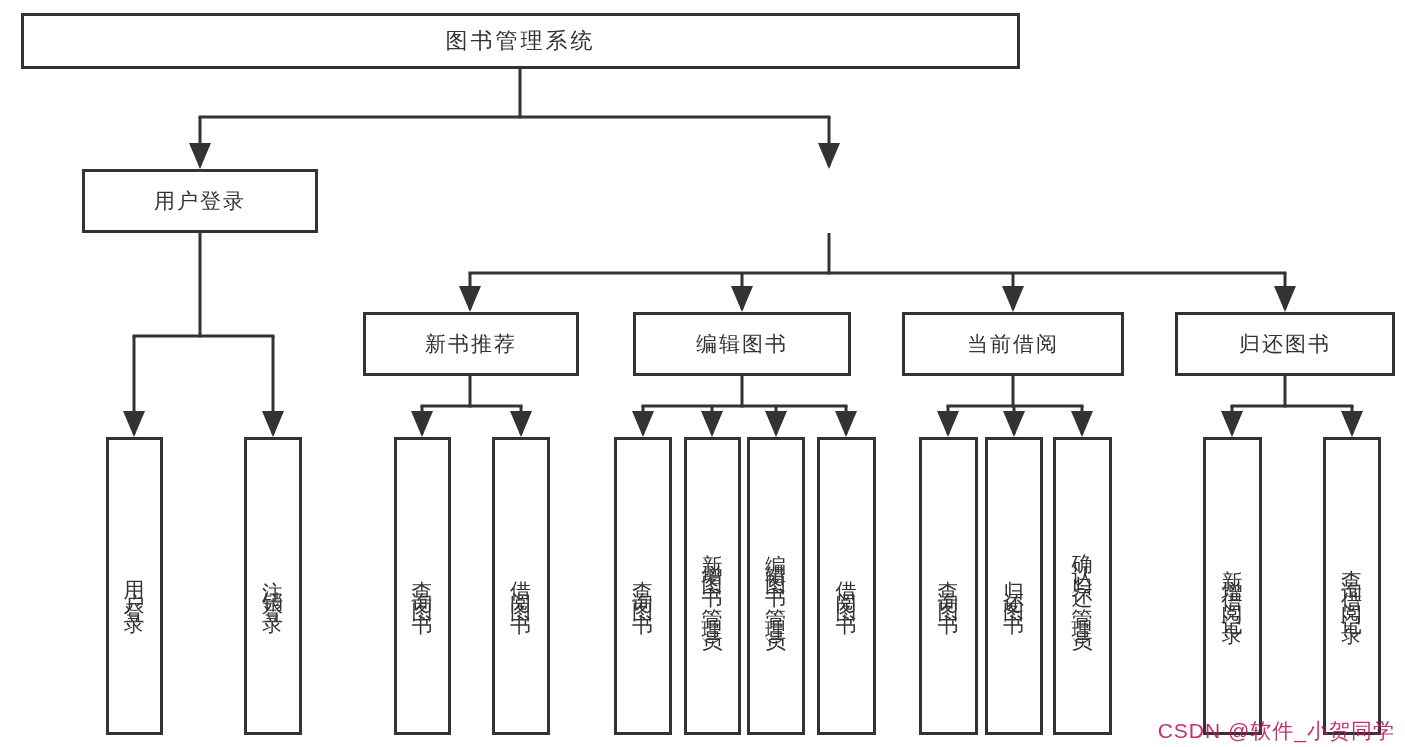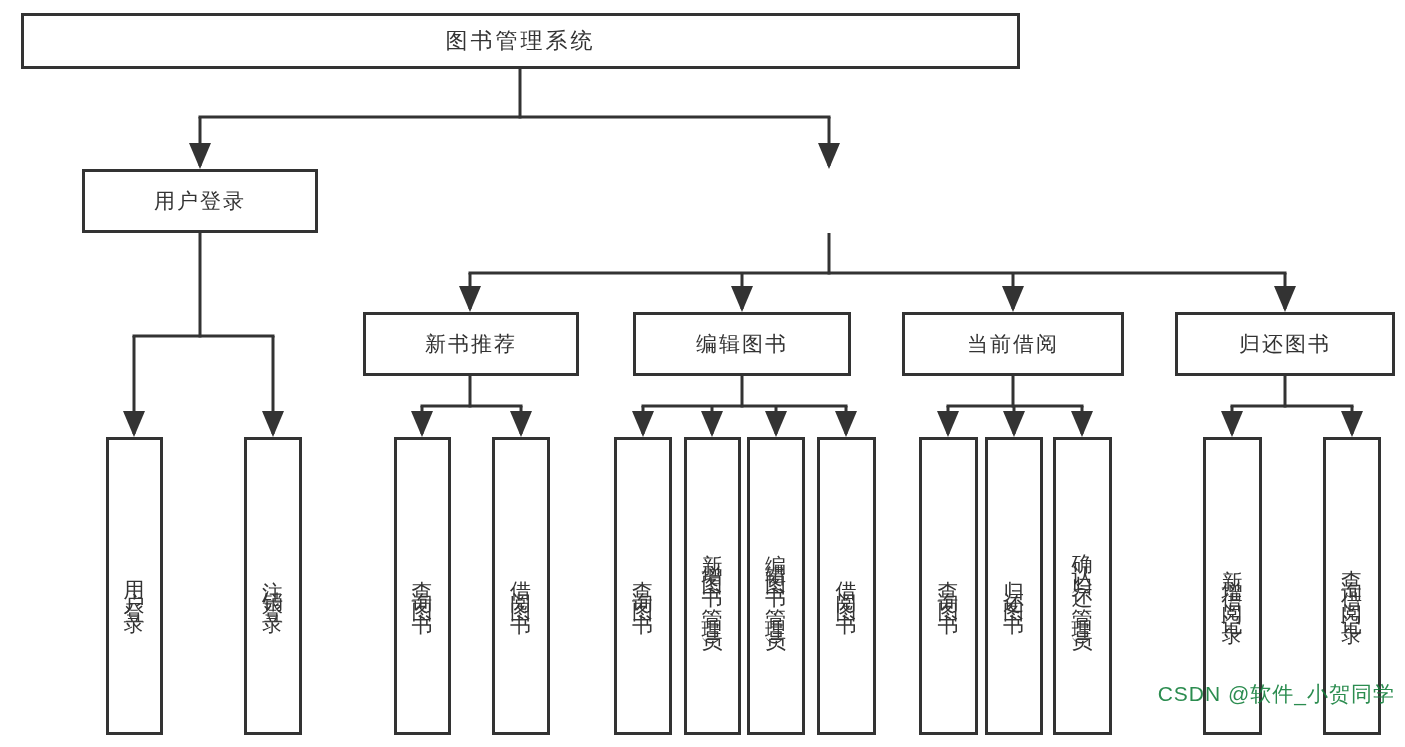--- a/index.html
+++ b/index.html
@@ -29,26 +29,26 @@
     top: 437px;
     height: 298px;
     writing-mode: vertical-rl;
     text-orientation: mixed;
     font-size: 21px;
     letter-spacing: 11px;
     line-height: 1;
   }
   #watermark {
     position: absolute;
-    top: 680px;
+    top: 717px;
     right: 10px;
     z-index: 5;
     font-size: 21px;
     letter-spacing: 1px;
-    color: #15803d;
+    color: #be185d;
     opacity: 0.9;
     white-space: nowrap;
   }
 </style>
 </head>
 <body>
 
 <div id="canvas">
 
   <svg id="wires" width="1405" height="747" viewBox="0 0 1405 747">

